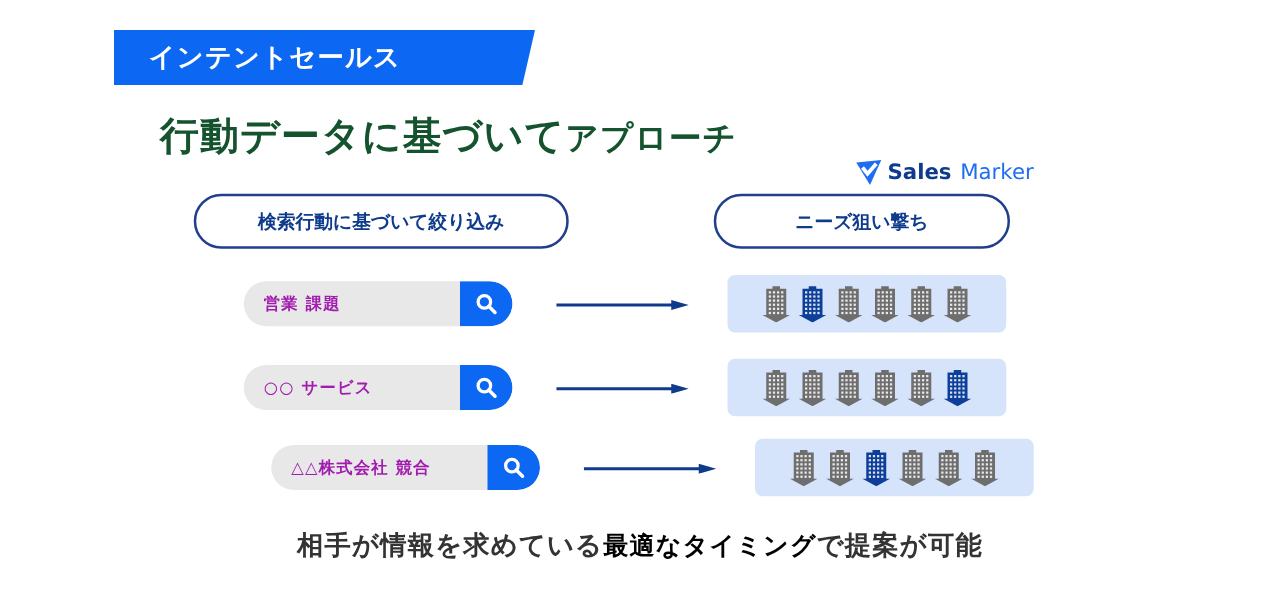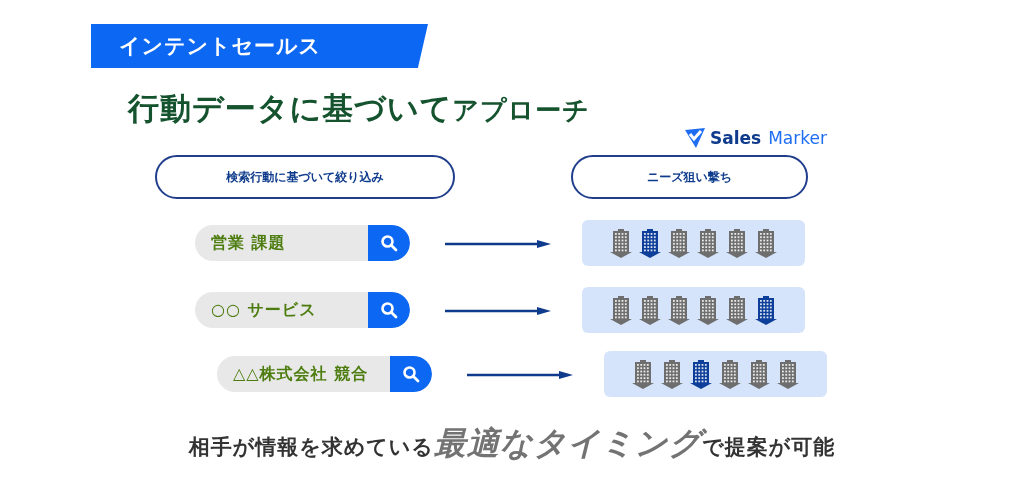--- a/index.html
+++ b/index.html
@@ -23,51 +23,51 @@
 
     .logo { position: absolute; left: 683px; top: 99px; display: flex; align-items: center; gap: 3px; margin-top: 28px; }
     .logo svg { width: 24px; height: 22px; }
     .logo .sales { color: #0e3b8c; font-weight: bold; font-size: 17px; }
     .logo .marker { color: #1f6ef2; font-weight: normal; font-size: 17px; margin-left: 4px; }
 
     .pill {
       position: absolute; top: 155px; height: 44px;
       border: 2px solid #203e8c; border-radius: 22px;
       display: flex; align-items: center; justify-content: center;
-      color: #0e3b8c; font-weight: bold; font-size: 12px; background: #fff;
+      color: #0e3b8c; font-weight: bold; font-size: 15px; background: #fff;
     }
     .pill.left { left: 155px; width: 300px; }
     .pill.right { left: 571px; width: 237px; }
 
     .row { position: absolute; left: 0; width: 1024px; height: 50px; }
     .search {
       position: absolute; left: 195px; top: 7px; width: 215px; height: 36px;
       background: #e8e8e8; border-radius: 18px; overflow: hidden;
       display: flex; align-items: center;
     }
-    .search .q { flex: 1; padding-left: 16px; font-size: 16px; font-weight: bold; color: #4d7c0f; letter-spacing: 1px; white-space: nowrap; }
+    .search .q { flex: 1; padding-left: 16px; font-size: 13px; font-weight: bold; color: #a21caf; letter-spacing: 1px; white-space: nowrap; }
     .search .btn {
       width: 42px; height: 36px; background: #0c68f3;
       border-radius: 0 18px 18px 0;
       display: flex; align-items: center; justify-content: center;
     }
     .arrow { position: absolute; left: 445px; top: 22px; width: 106px; height: 8px; }
 
     .bldg-box {
       position: absolute; left: 582px; top: 2px; width: 223px; height: 46px;
       background: #d5e4fb; border-radius: 6px;
       display: flex; align-items: center; justify-content: center; gap: 5px;
     }
     .bldg-box svg { width: 24px; height: 30px; }
 
     .footer {
       position: absolute; left: 0; top: 422px; width: 1024px; text-align: center;
       font-size: 21px; font-weight: bold; color: #333333; letter-spacing: 1px;
     }
-    .footer .hl { color: #737373; font-size: 32px; font-style: italic; }
+    .footer .hl { color: #000000; font-size: 20px; }
   </style>
 </head>
 <body>
 
 <div class="banner">
   <span>インテントセールス</span>
 </div>
 
 <div class="headline">
   <span class="big">行動データに基づいて</span>

